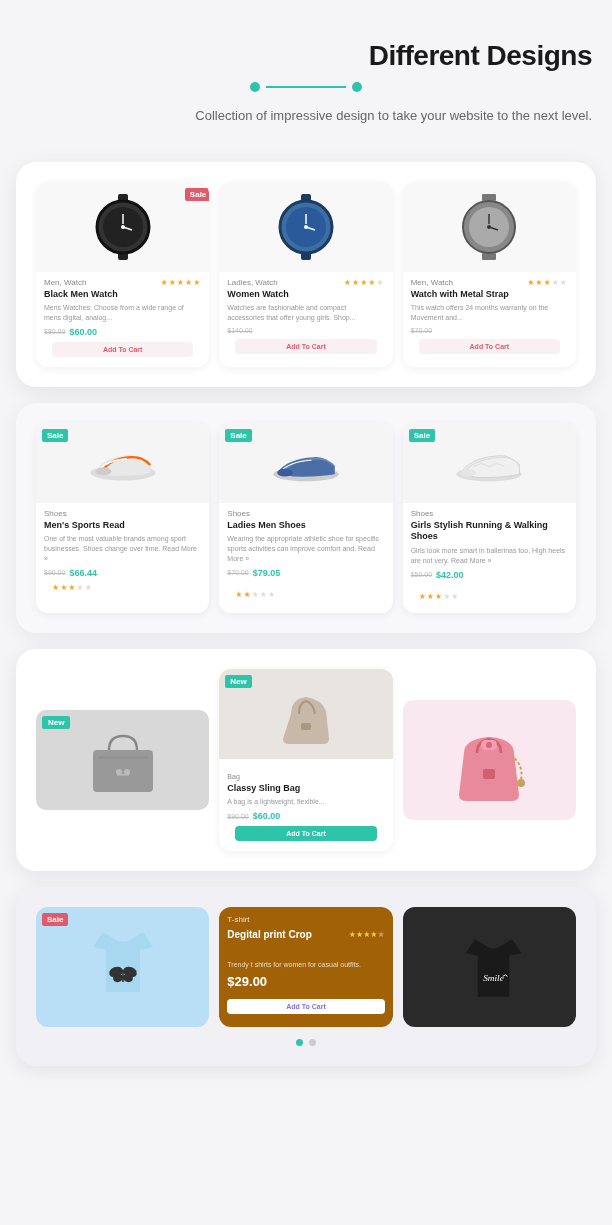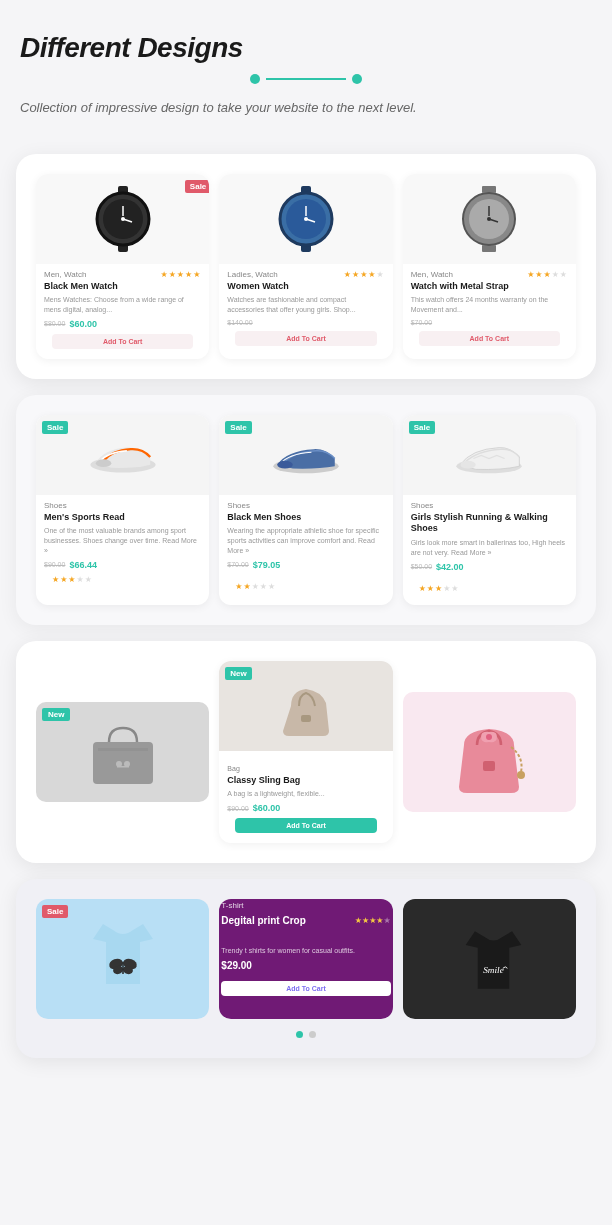--- a/index.html
+++ b/index.html
@@ -5,23 +5,22 @@
     * { box-sizing: border-box; margin: 0; padding: 0; }
     body {
       font-family: -apple-system, BlinkMacSystemFont, 'Segoe UI', sans-serif;
       background: #f5f5f7;
       width: 612px;
       min-height: 1225px;
     }
 
     
     .header {
-      text-align: left;
-      padding: 32px 20px 20px;
-      font-style: italic;
+      text-align: right;
+      padding: 40px 20px 20px;
     }
     .header h1 {
       font-size: 28px;
       font-weight: 800;
       color: #1a1a1a;
       letter-spacing: -0.5px;
     }
     .header-divider {
       display: flex;
       align-items: center;
@@ -248,23 +247,23 @@
     }
 
     .tshirt-card {
       border-radius: 12px;
       overflow: hidden;
     }
     .tshirt-card.blue-bg {
       background: #b8dff5;
     }
     .tshirt-card.purple-bg {
-      background: #701a75;
+      background: #a16207;
       color: #fff;
-      padding: 2px;
+      padding: 8px;
     }
     .tshirt-card.dark-bg {
       background: #2a2a2a;
       display: flex;
       align-items: center;
       justify-content: center;
       padding-left: 8px;
     }
     .tshirt-img-area {
       height: 110px;
@@ -412,21 +411,21 @@
           <path d="M8 40 Q20 22 55 20 Q70 19 82 32 L82 42 Q60 46 28 45 Z" fill="#4a6ea5"></path>
           <path d="M15 38 Q28 24 58 22 Q72 21 82 32" stroke="#6a8ec5" stroke-width="2" fill="none"></path>
           <path d="M12 39 Q22 26 52 24" stroke="#fff" stroke-width="1.5" fill="none"></path>
           <ellipse cx="18" cy="40" rx="10" ry="5" fill="#3a5a9a"></ellipse>
         </svg>
       </div>
       <div class="product-info">
         <div class="star-row">
           <span class="product-category">Shoes</span>
         </div>
-        <div class="product-name">Black Men Shoes</div>
+        <div class="product-name">Ladies Men Shoes</div>
         <div class="product-desc">Wearing the appropriate athletic shoe for specific sports activities can improve comfort and. Read More »</div>
         <div class="price-row">
           <span class="price-old">$70.00</span>
           <span class="price-new">$79.05</span>
         </div>
         <div style="padding: 0 8px;">
           <span class="stars">★★<span class="empty">★★★</span></span>
         </div>
       </div>
     </div>
@@ -538,21 +537,21 @@
       </div>
     </div>
 
     <div class="tshirt-card purple-bg">
       <div style="font-size:8px;color:rgba(255,255,255,0.8);margin-bottom:4px;">T-shirt</div>
       <div style="display:flex;justify-content:space-between;align-items:center;margin-bottom:20px;">
         <span style="font-size:10px;font-weight:700;color:#fff;line-height:1.3;">Degital print Crop</span>
         <span style="color:#f5c842;font-size:8px;">★★★★<span style="color:rgba(255,255,255,0.4);">★</span></span>
       </div>
       <div style="font-size:7px;color:rgba(255,255,255,0.75);margin-bottom:6px;">Trendy t shirts for women for casual outfits.</div>
-      <div style="font-size:10px;font-weight:700;color:#fff;margin-bottom:6px;">$29.00</div>
+      <div style="font-size:13px;font-weight:700;color:#fff;margin-bottom:6px;">$29.00</div>
       <button style="background:#fff;color:#7c6ef0;border:none;border-radius:4px;padding:4px 10px;font-size:7px;font-weight:600;cursor:pointer;width:100%;">Add To Cart</button>
     </div>
 
     <div class="tshirt-card dark-bg" style="min-height:120px;">
       <svg viewBox="0 0 70 80" width="65" height="100">
         <path d="M15 10 L5 25 L18 28 L18 72 L52 72 L52 28 L65 25 L55 10 L45 16 Q40 20 35 20 Q30 20 25 16 Z" fill="#1a1a1a"></path>
 
         <text x="35" y="55" text-anchor="middle" font-family="Georgia, serif" font-size="10" fill="#fff" font-style="italic">Smile</text>
         <path d="M45 50 Q48 47 50 50" stroke="#fff" stroke-width="1" fill="none"></path>
       </svg>

